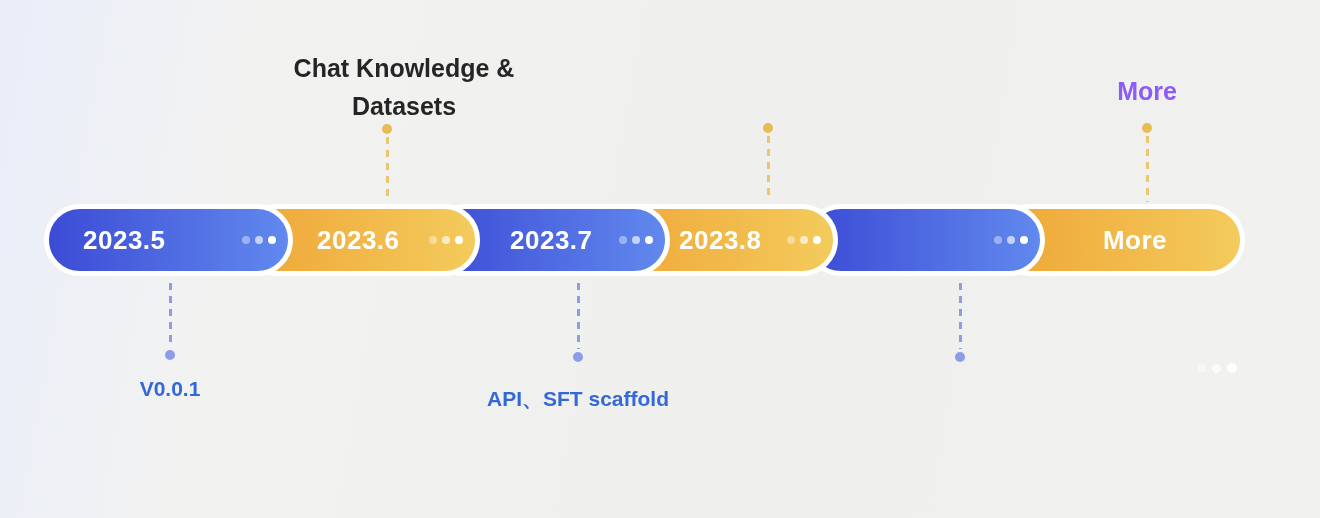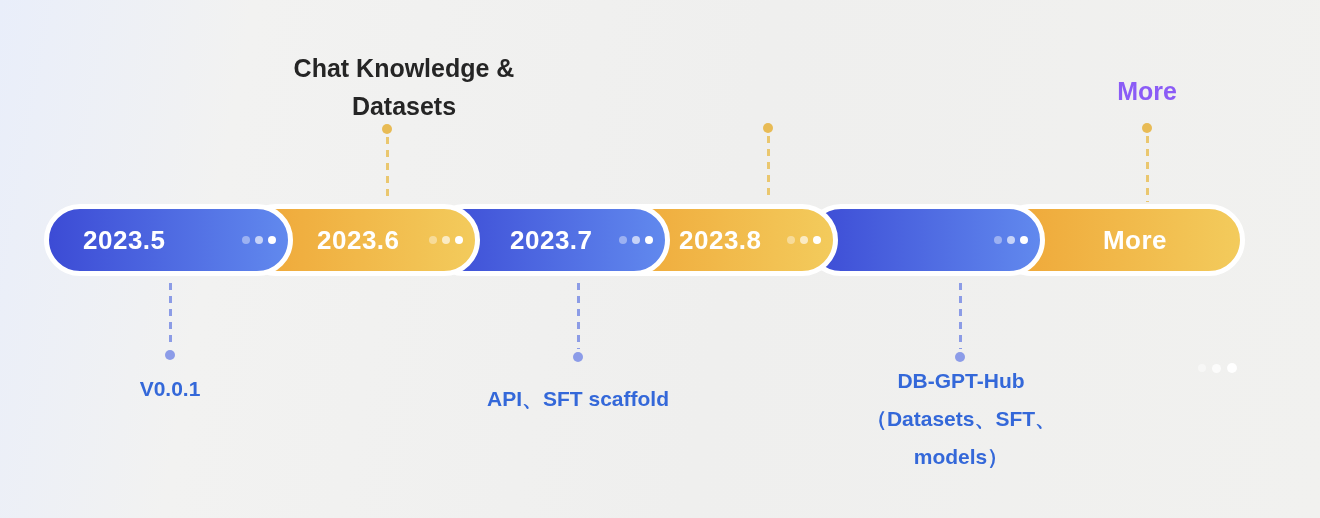--- a/index.html
+++ b/index.html
@@ -140,25 +140,20 @@
   <span class="cdot peri" id="b2d"></span>
   <span class="vline peri" id="b3"></span>
   <span class="cdot peri" id="b3d"></span>
 
   <div class="ann ann-bot" id="annV">
     <div>V0.0.1</div>
   </div>
   <div class="ann ann-bot" id="annApi">
     <div>API、SFT scaffold</div>
   </div>
-  <div class="ann ann-bot" id="annHub">
-    <div>DB-GPT-Hub</div>
-    <div>（Datasets、SFT、</div>
-    <div>models）</div>
-  </div>
 
   <span class="fade-dots">
       <i></i>
       <i></i>
       <i></i>
     </span>
 
 </div>
 
 </body></html>

